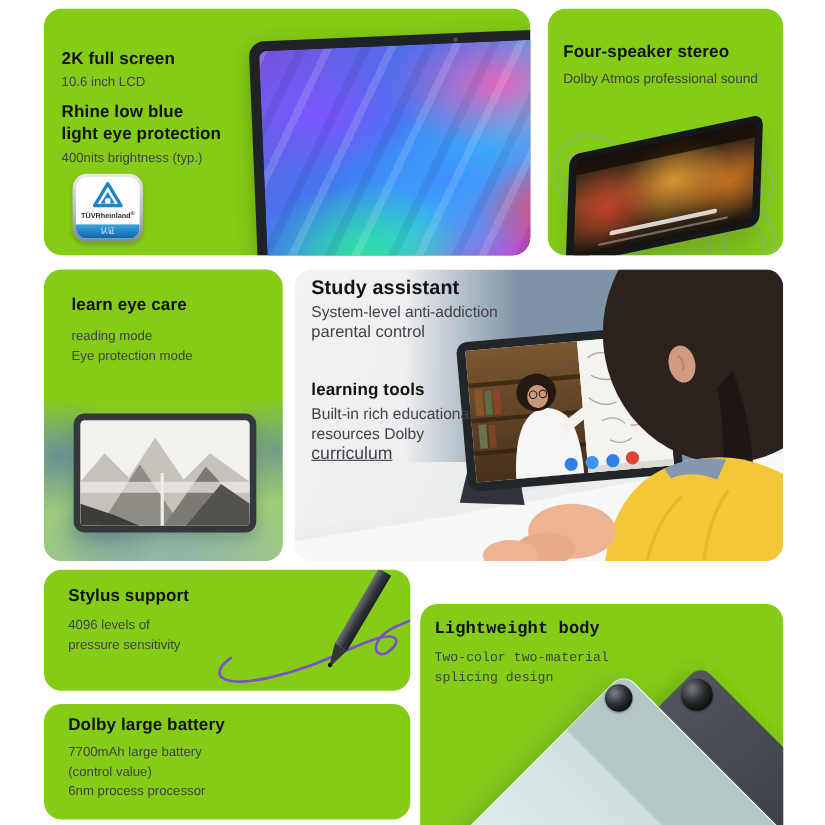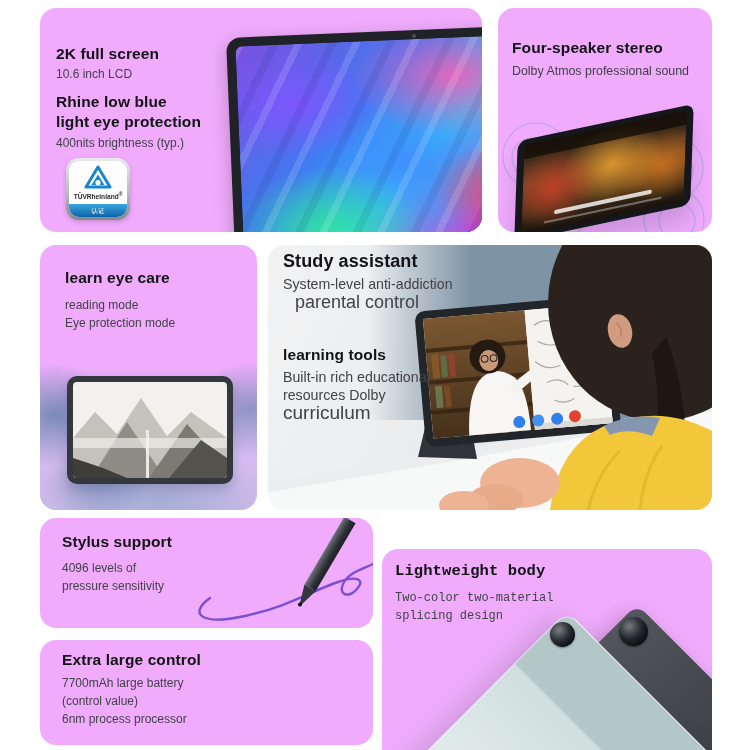--- a/index.html
+++ b/index.html
@@ -1,19 +1,19 @@
 <!DOCTYPE html>
 <html><head>
 <meta charset="utf-8">
 <style>
   * { margin:0; padding:0; box-sizing:border-box; }
   html,body { width:750px; height:750px; background:#ffffff;
     font-family:"Liberation Sans","DejaVu Sans",sans-serif; }
   body { position:relative; overflow:hidden; }
-  .card { position:absolute; background:#f0abfc; border-radius:16px; overflow:hidden; }
+  .card { position:absolute; background:#84cc16; border-radius:16px; overflow:hidden; }
   .abs { position:absolute; }
   .ttl { font-weight:700; color:#131315; font-size:15.5px; line-height:20px; letter-spacing:.1px; }
   .bdy { color:#424247; font-size:12px; line-height:18px; }
   .txt { position:absolute; z-index:6; white-space:nowrap; }
   svg { display:block; }
 </style>
 </head>
 <body>
 
 <section class="card" style="left:40px; top:8px; width:442px; height:224px;">
@@ -194,25 +194,25 @@
       <path d="M320 265 Q330 226 352 206 M372 265 Q376 226 394 201" fill="none" stroke="#d9ae22" stroke-width="3" opacity="0.55"></path>
       <path d="M336 181 Q362 168 392 173 L384 191 Q360 182 342 190 Z" fill="#8496b0"></path>
       <ellipse cx="252" cy="238" rx="40" ry="25" fill="#edb392"></ellipse>
       <ellipse cx="228" cy="254" rx="27" ry="15" fill="#e8ab8a"></ellipse>
       <ellipse cx="196" cy="260" rx="25" ry="14" fill="#edb392"></ellipse>
     </g>
   </svg>
 
   <div class="txt ttl" style="left:15px; top:6px; font-size:18px;">Study assistant</div>
   <div class="txt bdy" style="left:15px; top:30px; font-size:14.2px;">System-level anti-addiction</div>
-  <div class="txt bdy" style="left:15px; top:48px; font-size:18px;margin-left:12px;">parental control</div>
+  <div class="txt bdy" style="left:15px; top:48px; font-size:15px;">parental control</div>
   <div class="txt ttl" style="left:15px; top:100px;">learning tools</div>
   <div class="txt bdy" style="left:15px; top:123px; font-size:14.2px;">Built-in rich educational</div>
   <div class="txt bdy" style="left:15px; top:141px; font-size:14.2px;">resources Dolby</div>
-  <div class="txt bdy" style="left:15px; top:159px; font-size:19px;">curriculum</div>
+  <div class="txt bdy" style="left:15px; top:159px; font-size:16px;text-decoration:underline;">curriculum</div>
 </section>
 
 <section class="card" style="left:40px; top:518px; width:333px; height:110px;">
   <div class="txt ttl" style="left:22px; top:14px;">Stylus support</div>
   <div class="txt bdy" style="left:22px; top:41px;">4096 levels of</div>
   <div class="txt bdy" style="left:22px; top:59px;">pressure sensitivity</div>
 
   <svg class="abs" style="left:113px; top:0; z-index:2;" width="220" height="110" viewBox="0 0 220 110">
     <defs>
       <linearGradient id="penGrad" gradientUnits="userSpaceOnUse" x1="191" y1="0" x2="203" y2="7">
@@ -223,21 +223,21 @@
     </defs>
     <path d="M57 80 C 36 95 46 108 92 98 C 137 88 156 74 185 64 C 205 57 213 62 203 72
              C 195 81 184 76 191 64 C 197 54 212 50 220 46" fill="none" stroke="#7a4fd0" stroke-width="2.4" stroke-linecap="round"></path>
     <polygon points="202.6,5.3 191.4,-1.3 151.4,66.7 162.6,73.3" fill="url(#penGrad)"></polygon>
     <polygon points="162.6,73.3 151.4,66.7 146,89" fill="#33363b"></polygon>
     <circle cx="147" cy="86.5" r="2" fill="#0f1013"></circle>
   </svg>
 </section>
 
 <section class="card" style="left:40px; top:640px; width:333px; height:105px;">
-  <div class="txt ttl" style="left:22px; top:10px;">Extra large control</div>
+  <div class="txt ttl" style="left:22px; top:10px;">Dolby large battery</div>
   <div class="txt bdy" style="left:22px; top:34px;">7700mAh large battery</div>
   <div class="txt bdy" style="left:22px; top:52px;">(control value)</div>
   <div class="txt bdy" style="left:22px; top:70px;">6nm process processor</div>
 
 </section>
 
 <section class="card" style="left:382px; top:549px; width:330px; height:227px;font-family:Liberation Mono, monospace;">
   <div class="txt ttl" style="left:13px; top:12px;">Lightweight body</div>
   <div class="txt bdy" style="left:13px; top:40px;">Two-color two-material</div>
   <div class="txt bdy" style="left:13px; top:58px;">splicing design</div>

